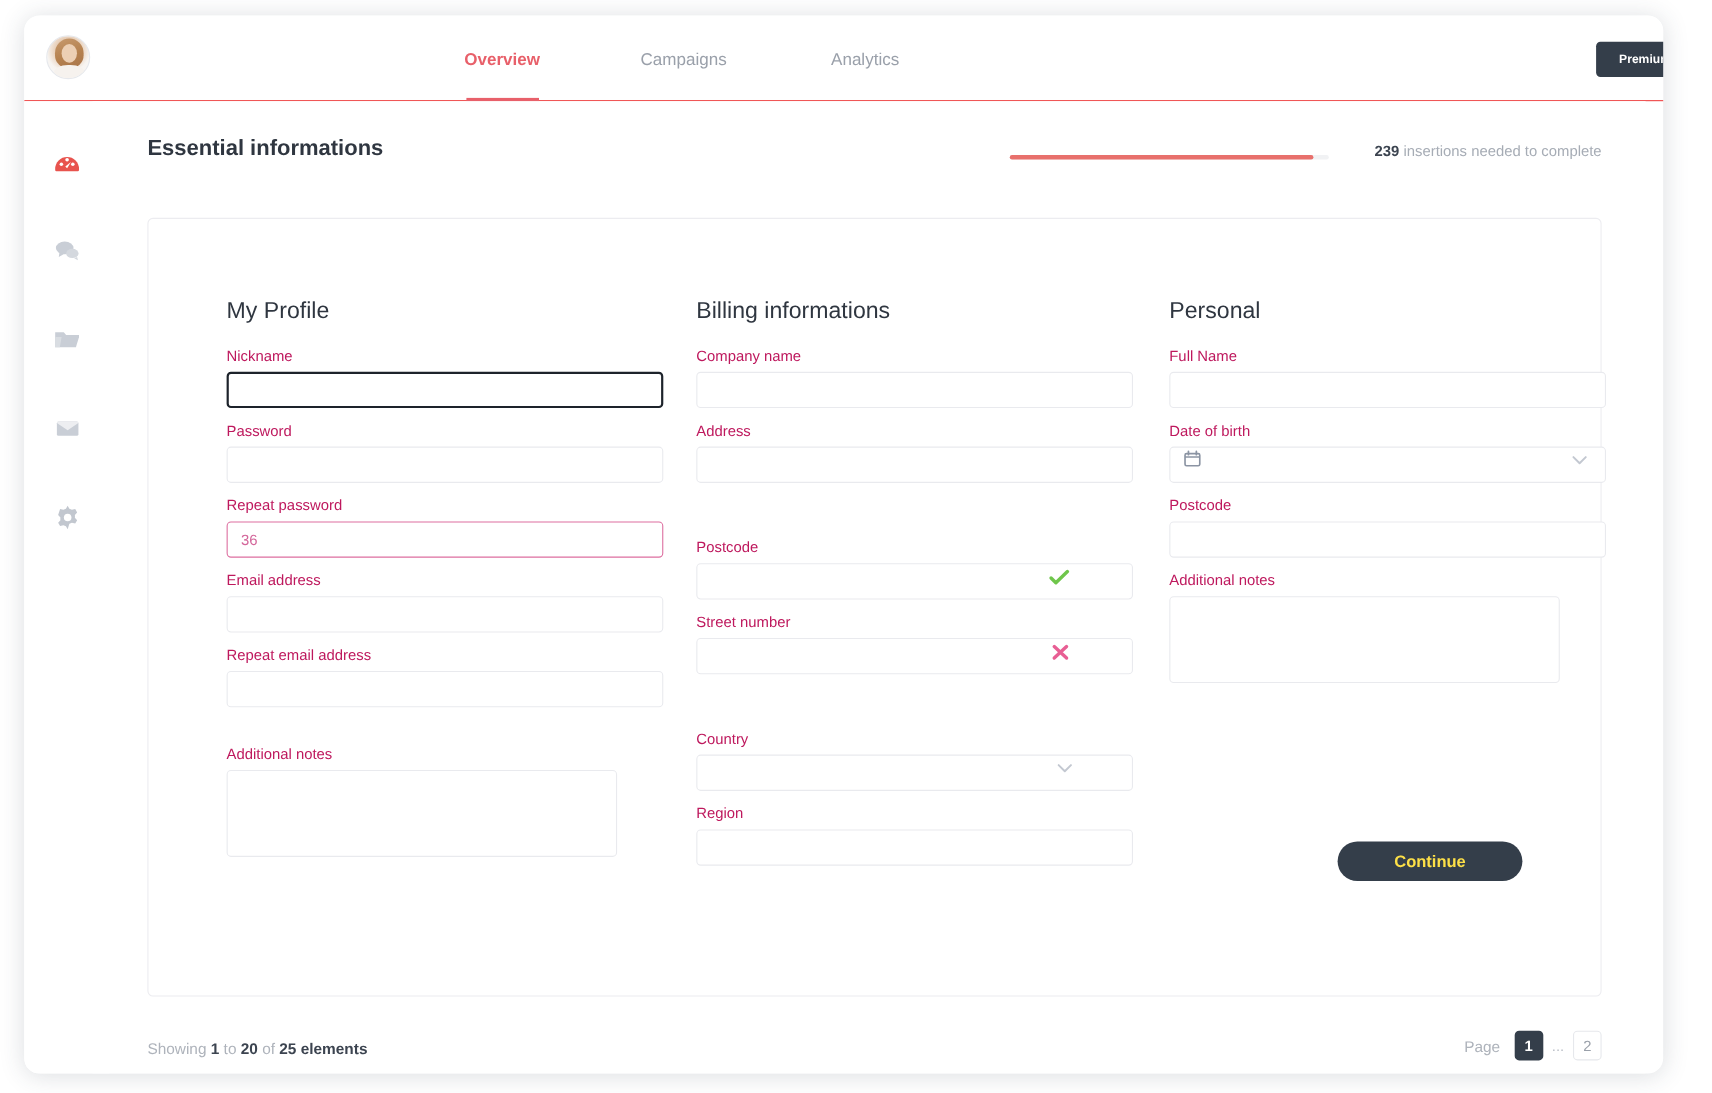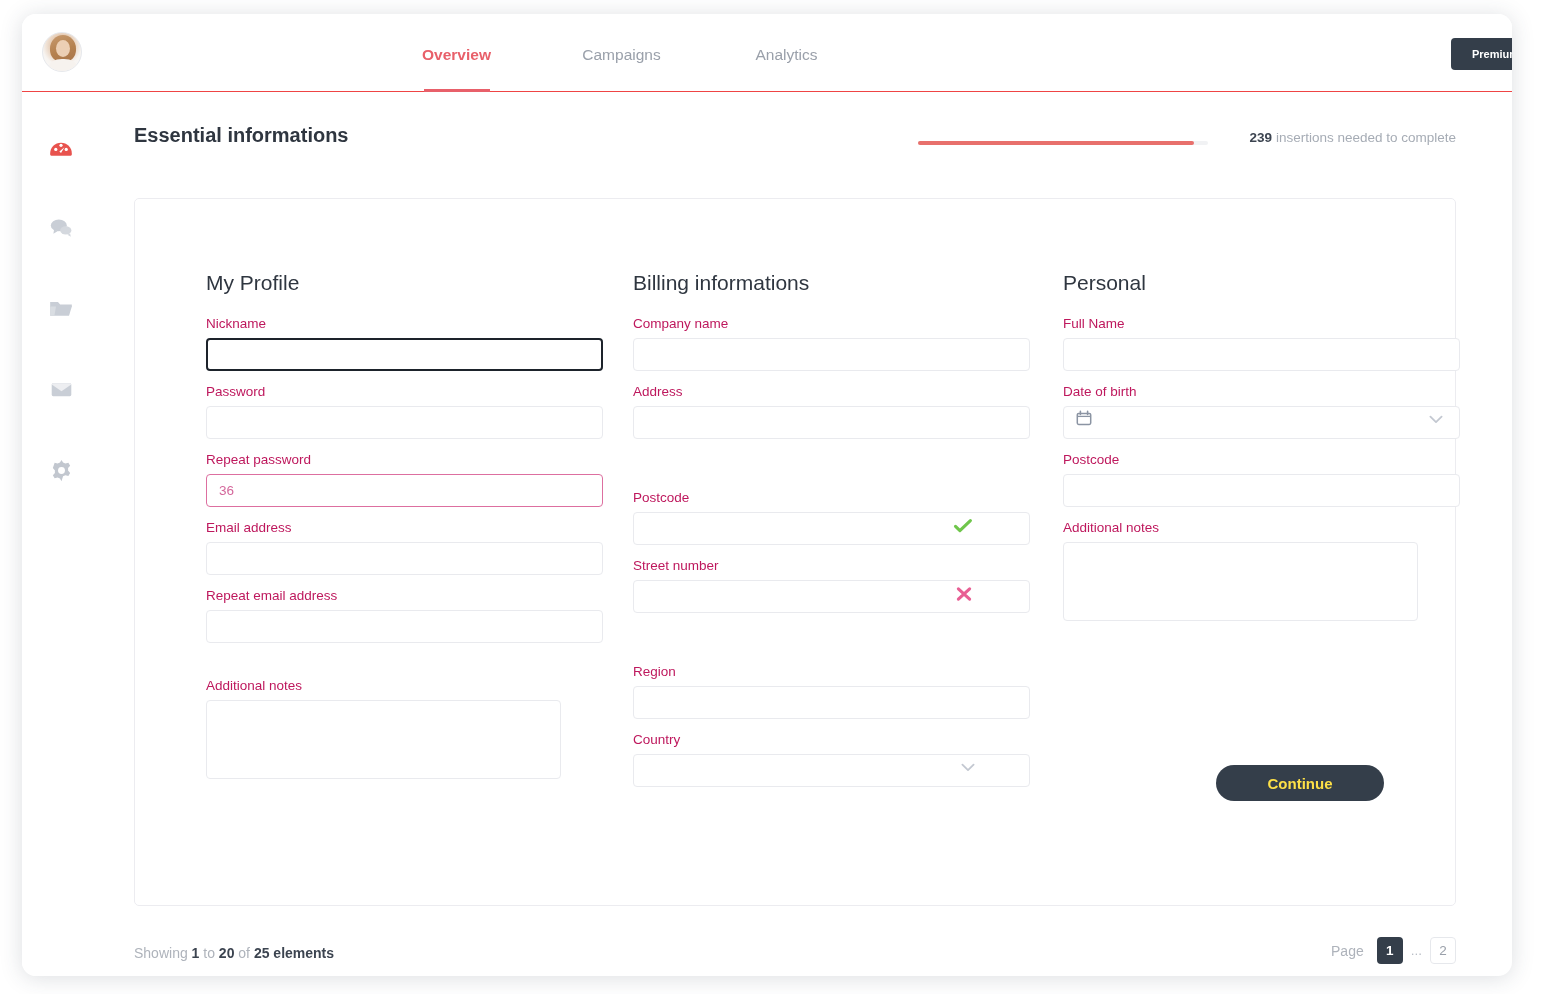--- a/index.html
+++ b/index.html
@@ -517,32 +517,32 @@
             <span class="field-icon">
               <svg width="18" height="16" viewBox="0 0 18 16">
                 <path d="M3.4 2.8l11.2 10.4M14.6 2.8L3.4 13.2" stroke="#e85f94" stroke-width="3.1" stroke-linecap="round"></path>
               </svg>
             </span>
           </div>
 
           <div class="spacer-lg"></div>
 
           <div class="field">
-            <label class="field-label">Region</label>
-            <input class="input" type="text" value="" style="">
-          </div>
-
-          <div class="field">
             <label class="field-label">Country</label>
             <input class="input" type="text" value="" style="">
             <span class="chev">
               <svg width="14" height="9" viewBox="0 0 14 9">
                 <path d="M1.4 1.6L7 7.1l5.6-5.5" stroke="#c3c8d1" stroke-width="1.8" fill="none" stroke-linecap="round" stroke-linejoin="round"></path>
               </svg>
             </span>
+          </div>
+
+          <div class="field">
+            <label class="field-label">Region</label>
+            <input class="input" type="text" value="" style="">
           </div>
         </div>
 
         <div class="col col-personal">
           <div class="col-title">Personal</div>
 
           <div class="field">
             <label class="field-label">Full Name</label>
             <input class="input" type="text" value="" style="">
           </div>

